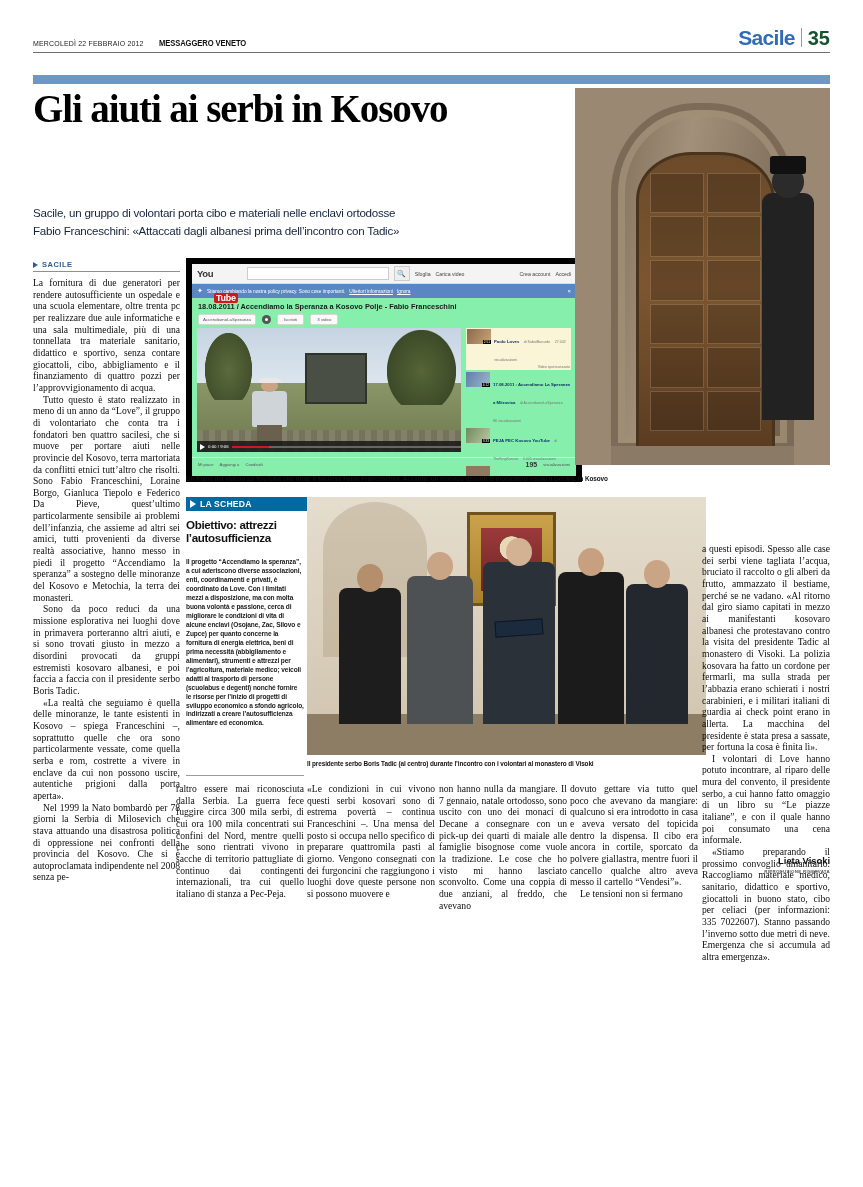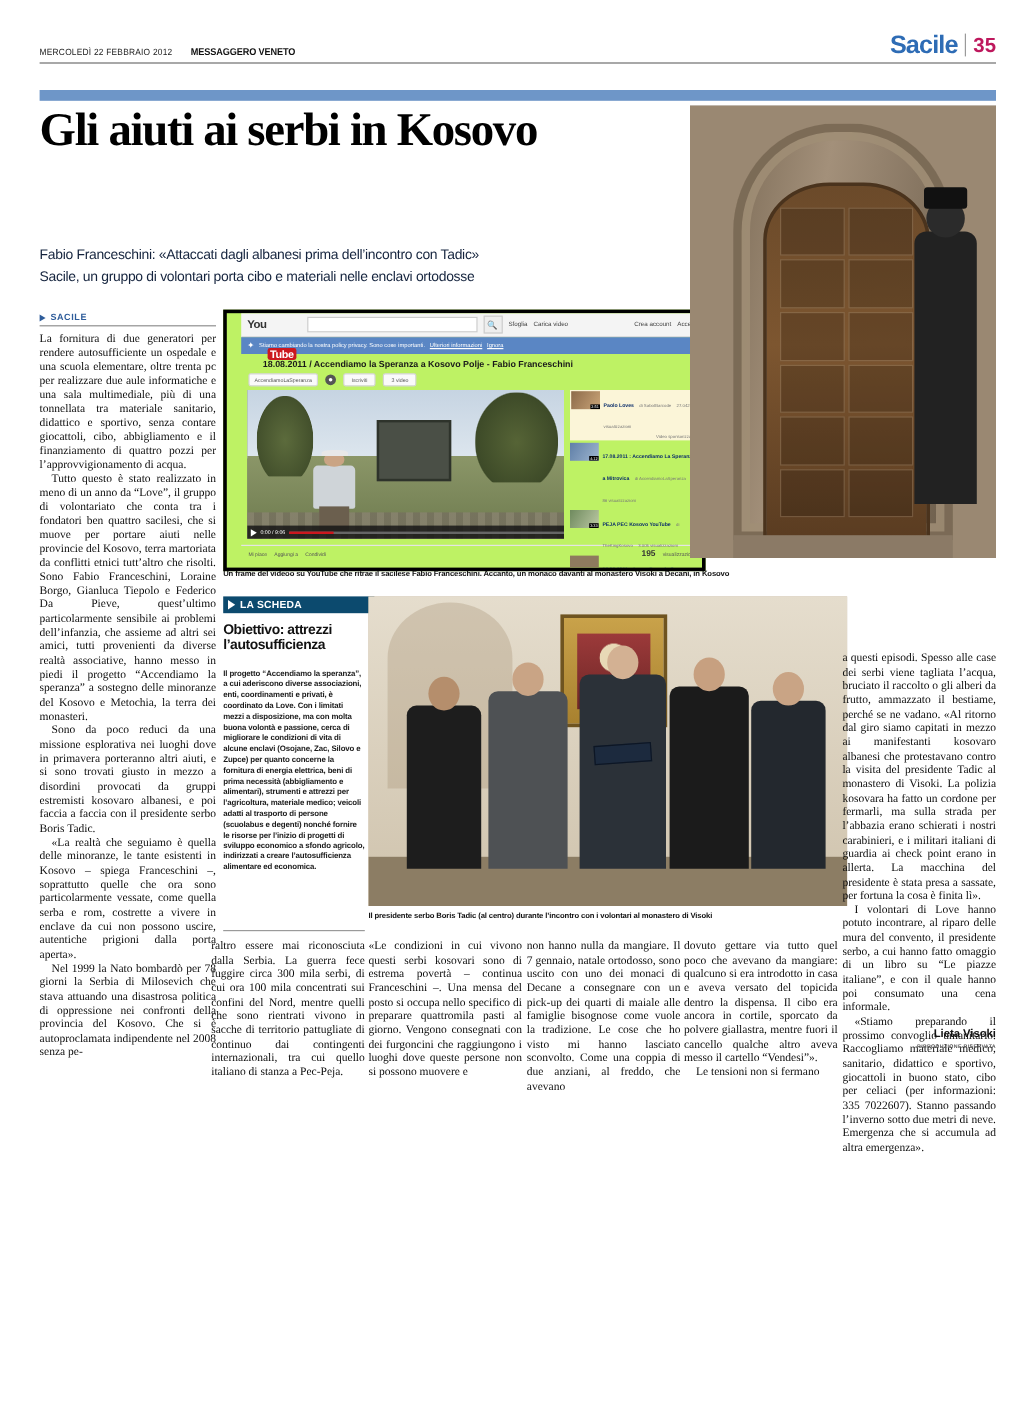--- a/index.html
+++ b/index.html
@@ -23,22 +23,22 @@
     letter-spacing:-.1px;color:#111;text-transform:uppercase;transform:scaleX(.93);
     transform-origin:left bottom;
   }
   .mast-right{display:flex;align-items:center;gap:6px;}
   .mast-section{
     font-family:"Liberation Sans",sans-serif;font-weight:bold;font-size:21px;
     color:#2e6cb5;letter-spacing:-.7px;line-height:1;
   }
   .mast-divider{width:1px;height:19px;background:#9a9a9a;}
   .mast-page{
-    font-family:"Liberation Sans",sans-serif;font-weight:bold;font-size:17px;
-    color:#be185d;line-height:1;
+    font-family:"Liberation Sans",sans-serif;font-weight:bold;font-size:20px;
+    color:#14532d;line-height:1;
   }
   .mast-rule{
     position:absolute;left:33px;top:52px;width:797px;height:1px;background:#6f6f6f;
   }
   .blue-bar{
     position:absolute;left:33px;top:75px;width:797px;height:9px;background:#6e96c8;
   }
   
   .headline{
     position:absolute;left:33px;top:88px;width:532px;
@@ -68,23 +68,22 @@
   .col{
     position:absolute;font-family:"Liberation Serif",serif;
     font-size:9.6px;line-height:1.215;color:#0d0d0d;text-align:justify;
     -webkit-hyphens:auto;hyphens:auto;
   }
   .col p{margin:0;text-indent:10px;}
   .col p.first{text-indent:0;}
   
   .yt{
     position:absolute;left:186px;top:258px;width:384px;height:212px;
-    background:#bef264;border:3px solid #000000;overflow:hidden;
+    background:#86efac;border:6px solid #000000;overflow:hidden;
     font-family:"Liberation Sans",sans-serif;
-    padding-left:12px;
   }
   .yt-bar{
     height:19px;background:#f4f4f4;border-bottom:1px solid #dcdcdc;
     display:flex;align-items:center;padding:0 5px;gap:5px;
   }
   .yt-logo{display:flex;align-items:center;gap:1px;}
   .yt-logo .you{font-size:9.5px;font-weight:bold;color:#333;letter-spacing:-.4px;}
   .yt-logo .tube{
     font-size:9px;font-weight:bold;color:#fff;background:#cc181e;
     padding:0 2px;border-radius:2px;letter-spacing:-.3px;margin-top:48px;
@@ -99,21 +98,21 @@
   .yt-link{font-size:5.2px;color:#444;white-space:nowrap;}
   .yt-spacer{flex:1;}
   .yt-notice{
     height:14px;background:#5a86c4;display:flex;align-items:center;
     padding:0 5px;gap:4px;color:#fff;font-size:4.8px;
   }
   .yt-notice .star{font-size:7px;}
   .yt-notice .u{text-decoration:underline;}
   .yt-notice .x{margin-left:auto;font-size:6px;}
   .yt-title{
-    font-size:7.4px;font-weight:bold;color:#1a1a1a;padding:4px 6px 2px 6px;margin-left:12px;
+    font-size:7.4px;font-weight:bold;color:#1a1a1a;padding:4px 6px 2px 6px;
   }
   .yt-subbar{display:flex;align-items:center;gap:6px;padding:1px 6px 3px 6px;}
   .yt-chan{
     font-size:4.4px;color:#555;border:1px solid #d5d5d5;background:#fafafa;
     padding:2px 4px;border-radius:2px;
   }
   .yt-gear{
     width:9px;height:9px;border-radius:50%;background:#555;position:relative;
   }
   .yt-gear:after{
@@ -198,21 +197,21 @@
     grid-template-rows:repeat(6,1fr);gap:3px;}
   .pd-panels i{background:rgba(0,0,0,.18);border:1px solid rgba(255,225,180,.22);display:block;}
   .pd-step{position:absolute;left:14%;bottom:0;width:72%;height:5%;background:#8b7a66;}
   .pd-monk{position:absolute;right:6%;top:18%;width:21%;height:70%;}
   .pd-monk .hh{position:absolute;left:20%;top:4%;width:60%;height:12%;border-radius:50%;background:#2b2b2b;}
   .pd-monk .bb{position:absolute;left:2%;top:14%;width:96%;height:86%;background:#222;border-radius:10px 10px 0 0;}
   .pd-monk .cap{position:absolute;left:16%;top:0;width:68%;height:7%;background:#111;border-radius:3px;}
   
   .scheda-tab{
     position:absolute;left:186px;top:497px;width:122px;height:14px;
-    background:#0c4a6e;display:flex;align-items:center;gap:4px;padding-left:4px;
+    background:#0369a1;display:flex;align-items:center;gap:4px;padding-left:4px;
   }
   .scheda-tab .tri{
     width:0;height:0;border-left:6px solid #ffffff;border-top:4px solid transparent;
     border-bottom:4px solid transparent;
   }
   .scheda-tab .lbl{
     font-family:"Liberation Sans",sans-serif;font-weight:bold;font-size:8.6px;
     color:#fff;letter-spacing:.2px;
   }
   .scheda-title{
@@ -290,22 +289,22 @@
       <span class="mast-page">35</span>
     </div>
   </div>
   <div class="mast-rule"></div>
   <div class="blue-bar"></div>
 
   <div class="headline">
     <span class="l2">Gli aiuti ai serbi in Kosovo</span>
   </div>
   <div class="subhead">
+    <div>Sacile, un gruppo di volontari porta cibo e materiali nelle enclavi ortodosse</div>
     <div>Fabio Franceschini: «Attaccati dagli albanesi prima dell’incontro con Tadic»</div>
-    <div>Sacile, un gruppo di volontari porta cibo e materiali nelle enclavi ortodosse</div>
   </div>
 
   <div class="kicker">
     <span class="tri"></span>
     <span class="ktxt">SACILE</span>
   </div>
   <div class="kicker-rule"></div>
 
   <div class="col" style="left:33px;top:277px;width:147px;">
     <p class="first">La fornitura di due generatori per rendere autosufficiente un ospedale e una scuola elementare, oltre trenta pc per realizzare due aule informatiche e una sala multimediale, più di una tonnellata tra materiale sanitario, didattico e sportivo, senza contare giocattoli, cibo, abbigliamento e il finanziamento di quattro pozzi per l’approvvigionamento di acqua.</p>

